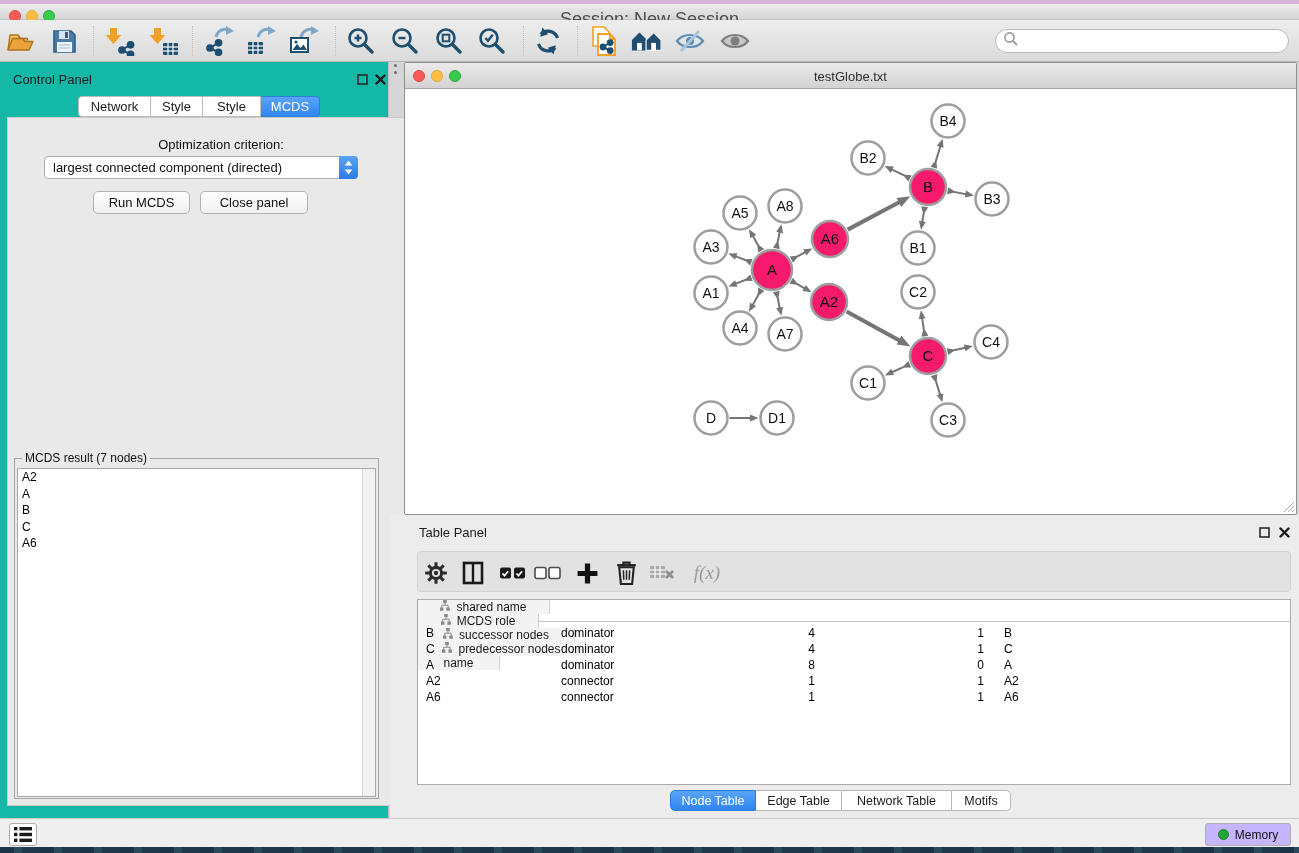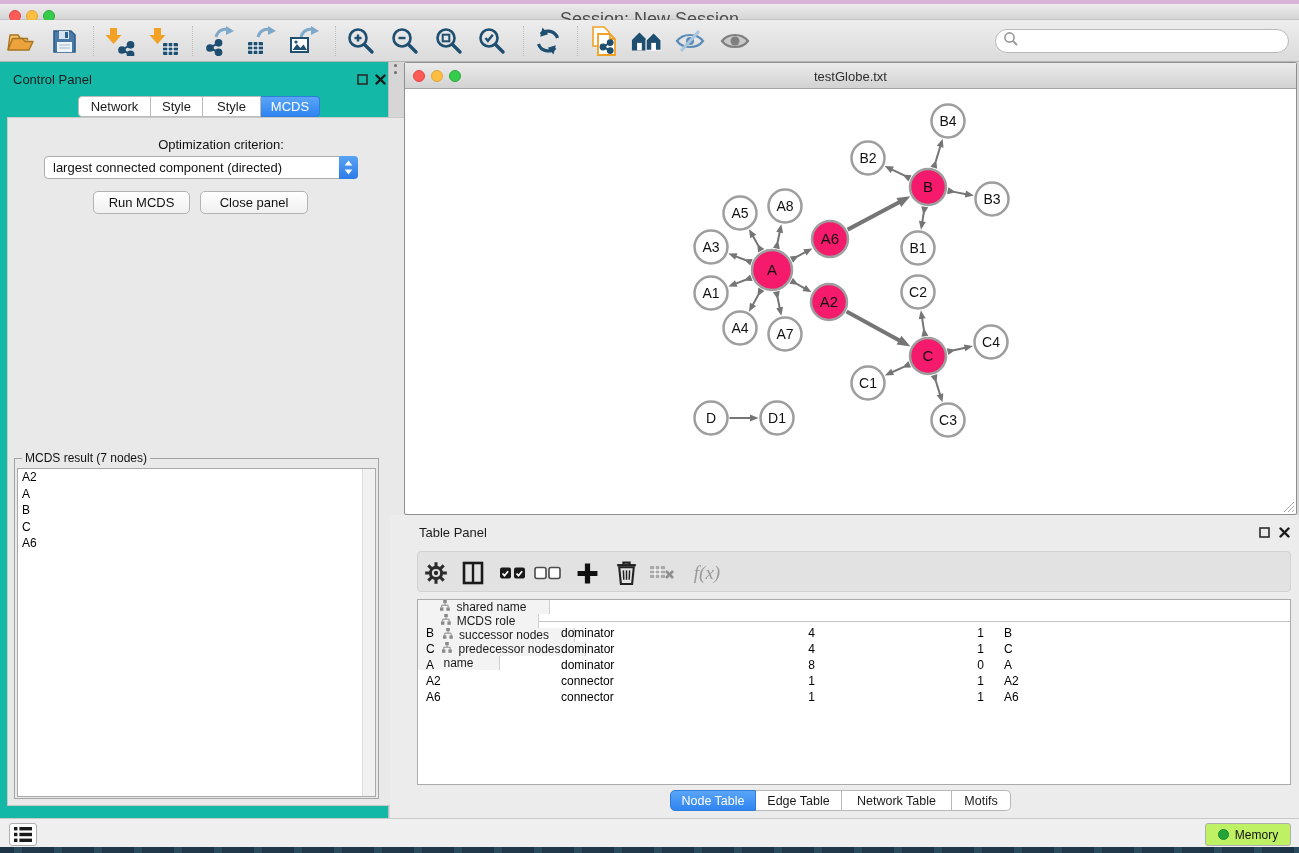--- a/index.html
+++ b/index.html
@@ -87,21 +87,21 @@
   .tp-tab { height:21px; line-height:20px; text-align:center; font-size:12.5px; color:#1a1a1a;
     background:#fff; border:1px solid #B9B9B9; border-left:none; }
   .tp-tab:first-child { border-left:1px solid #B9B9B9; border-radius:5px 0 0 5px; }
   .tp-tab:last-child { border-radius:0 5px 5px 0; }
   .tp-tab.active { background:linear-gradient(#5AA5F8,#2F84F0); color:#fff; border-color:#2F7CDB; }
 
   
   .statusbar { left:0; top:818px; width:1299px; height:29px; background:#EFEFEF; border-top:1px solid #C8C8C8; }
   .sq-btn { position:absolute; left:9px; top:4px; width:28px; height:23px; background:#FDFDFD;
     border:1px solid #AFAFAF; border-radius:3px; display:flex; align-items:center; justify-content:center; }
-  .memory-btn { position:absolute; right:8px; top:4px; width:86px; height:23px; background:#bef264;
+  .memory-btn { position:absolute; right:8px; top:4px; width:86px; height:23px; background:#c4b5fd;
     border:1px solid #AFAFAF; border-radius:3px; display:flex; align-items:center; justify-content:center; gap:6px;
     font-size:12px; color:#111; }
   .memory-dot { width:11px; height:11px; border-radius:50%; background:#23A43A; border:1px solid #1B8A2E; }
   .desktop-bottom { left:0; top:847px; width:1299px; height:6px;
     background:repeating-linear-gradient(90deg,#1d3446 0 14px,#2a4a5e 14px 22px,#22394b 22px 40px); }
 </style>
 </head>
 <body>
 
 <div>

